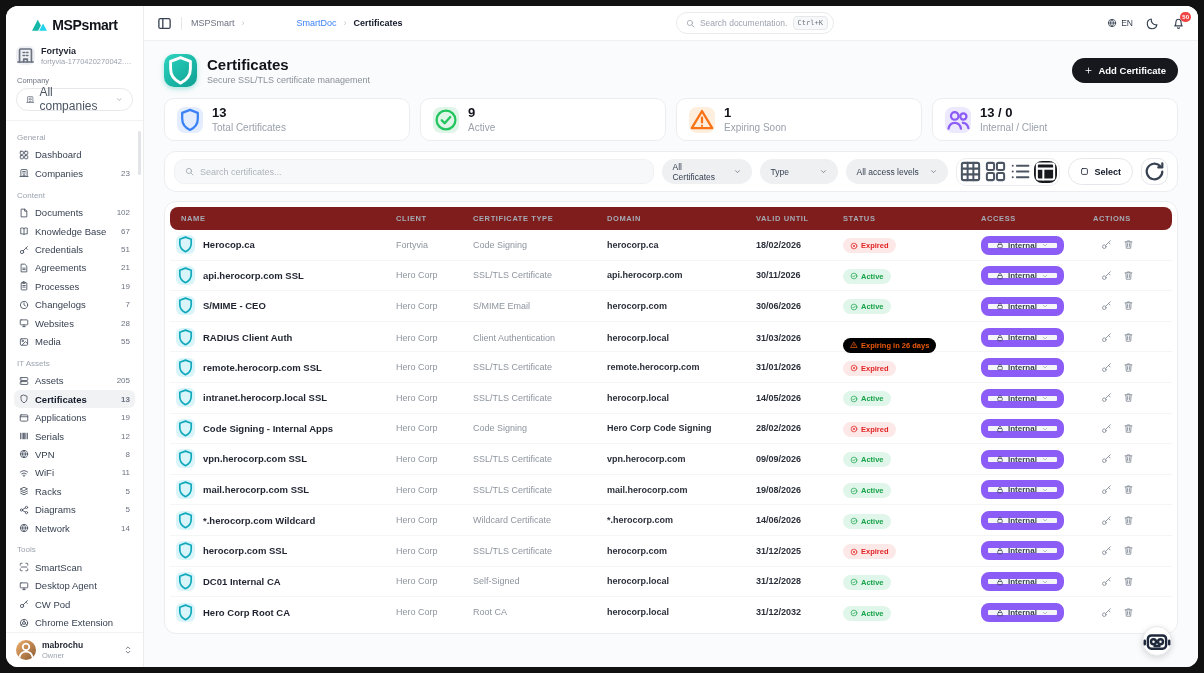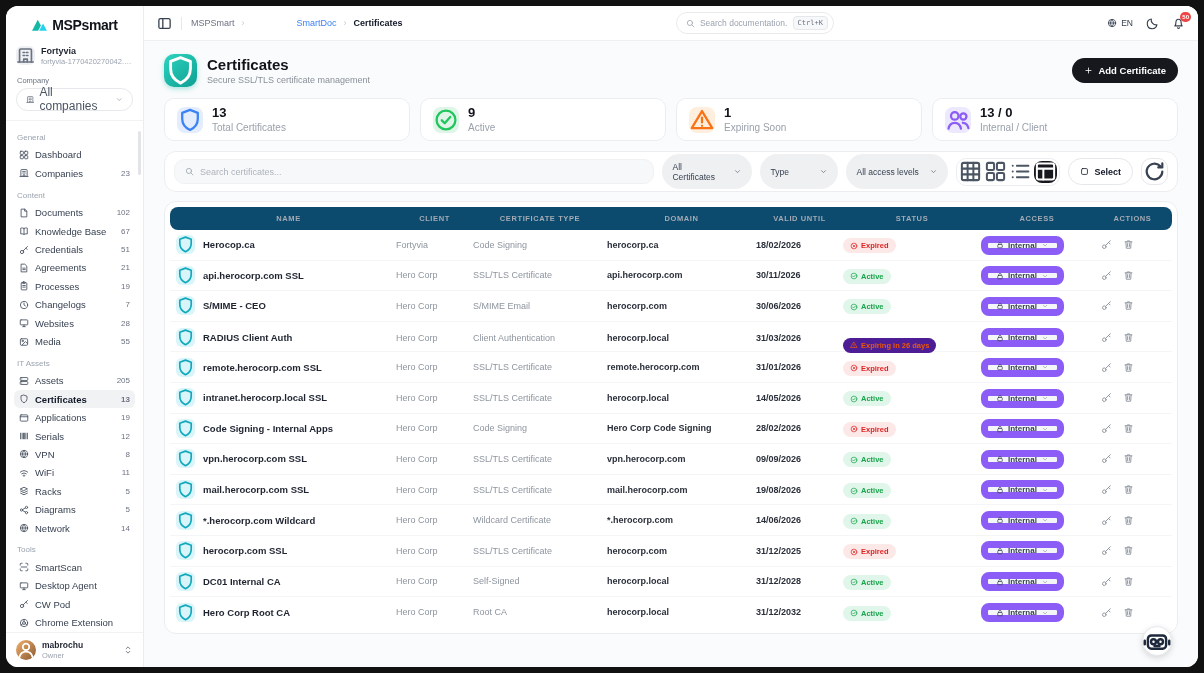--- a/index.html
+++ b/index.html
@@ -76,52 +76,52 @@
   .c-purple { background:#ece8fd; color:#8b5cf6; }
   .stat-value { font-size:13px; font-weight:800; color:#10131a; line-height:1.15; }
   .stat-label { font-size:10px; color:#9aa1ab; margin-top:1px; }
 
   .filterbar { margin-top:10px; background:#fff; border:1px solid #ebedf0; border-radius:12px; height:41px; display:flex; align-items:center; gap:8px; padding:0 9px; }
   .f-search { flex:1; height:25px; background:#f7f8f9; border:1px solid #f0f1f3; border-radius:10px; display:flex; align-items:center; gap:6px; padding:0 10px; cursor:text; min-width:0; }
   .f-search .ic { width:9px; height:9px; color:#9ca3af; flex:0 0 auto; display:flex; }
   .f-search input { border:0; outline:0; background:transparent; flex:1; min-width:0; font-size:9px; color:#374151; font-family:inherit; }
   .f-search input::placeholder { color:#adb3bc; }
   .f-pills { display:flex; align-items:center; gap:8px; }
-  .f-pill { background:#eef0f2; border-radius:999px; height:35px; padding:8px 10px; display:flex; align-items:center; justify-content:space-between; gap:8px; font-size:8.5px; color:#374151; cursor:pointer; }
+  .f-pill { background:#eef0f2; border-radius:999px; height:25px; padding:8px 10px; display:flex; align-items:center; justify-content:space-between; gap:8px; font-size:8.5px; color:#374151; cursor:pointer; }
   .f-pills div:nth-of-type(1) { width:90px; }
   .f-pills div:nth-of-type(2) { width:78px; }
   .f-pills div:nth-of-type(3) { width:102px; }
   .f-pill .chev { width:9px; height:9px; color:#6b7280; flex:0 0 auto; display:flex; }
   .view-group { border:1px solid #ebedf0; border-radius:10px; height:28px; display:flex; align-items:center; padding:2px; gap:2px; background:#fff; }
   .view-btn { width:23px; height:22px; border-radius:8px; display:flex; align-items:center; justify-content:center; color:#4b5563; cursor:pointer; }
   .view-btn svg { width:11px; height:11px; }
   .view-btn.active { background:#16181d; color:#fff; }
   .select-btn { border:1px solid #e5e7eb; background:#fff; border-radius:999px; height:27px; padding:0 11px; display:flex; align-items:center; gap:5px; font-size:9px; font-weight:600; color:#111827; cursor:pointer; font-family:inherit; }
   .select-btn .ic { width:9px; height:9px; display:flex; }
   .refresh-btn { width:27px; height:27px; border:1px solid #e5e7eb; background:#fff; border-radius:10px; display:flex; align-items:center; justify-content:center; color:#374151; cursor:pointer; }
   .refresh-btn svg { width:11px; height:11px; }
 
   .tablecard { margin-top:9px; background:#fff; border:1px solid #ebedf0; border-radius:12px; padding:5px; }
   .t-grid { display:grid; grid-template-columns:226px 77px 134px 149px 87px 138px 112px 1fr; align-items:center; }
-  .t-head { background:#0c4a6e; border-radius:8px; height:23px;text-align:center; }
+  .t-head { background:#7f1d1d; border-radius:8px; height:23px; }
   .t-h { font-size:7.5px; font-weight:700; letter-spacing:.6px; color:#a4abb5; }
   .t-head .t-h:nth-of-type(1) { padding-left:11px; }
   .t-row { height:30.6px; border-bottom:1px solid #f4f5f7; }
   .t-rows > div:last-of-type { border-bottom:0; }
   .c-name { display:flex; align-items:center; gap:8px; padding-left:6px; }
   .cert-ic { width:19px; height:19px; border-radius:6px; background:#d9f5fa; color:#10a8bb; display:flex; align-items:center; justify-content:center; flex:0 0 auto; }
   .cert-ic svg { width:10px; height:10px; }
   .cert-name { font-size:9.5px; font-weight:700; color:#1f2430; white-space:nowrap; overflow:hidden; text-overflow:ellipsis; }
   .c-muted { font-size:9px; color:#8e959f; white-space:nowrap; overflow:hidden; text-overflow:ellipsis; padding-right:6px; }
   .c-dark { font-size:9px; font-weight:600; color:#2a2f3a; white-space:nowrap; overflow:hidden; text-overflow:ellipsis; padding-right:6px; }
   .badge { display:inline-flex; align-items:center; gap:3px; height:15px; padding:0 7px; border-radius:999px; font-size:7.5px; font-weight:700; white-space:nowrap; }
   .badge .ic { width:8px; height:8px; display:flex; }
   .st-active { background:#e1f6ea; color:#17a34a; }
   .st-expired { background:#fde8e8; color:#e02424; }
-  .st-expiring { background:#4c1d95; color:#ea580c;margin-top:16px; }
+  .st-expiring { background:#000000; color:#ea580c;margin-top:16px; }
   .access-pill { display:inline-flex; align-items:center; gap:4px; height:19px; padding:0 8px; border:7px solid #8b5cf6; background:#f4f5f7; border-radius:8px; font-size:8px; font-weight:600; color:#374151; cursor:pointer; }
   .access-pill .ic { width:8px; height:8px; display:flex; }
   .access-pill .chev { width:8px; height:8px; color:#9ca3af; display:flex; }
   .c-actions { display:flex; align-items:center; gap:11px; padding-left:8px; color:#8e959f; }
   .c-actions .act { width:11px; height:11px; cursor:pointer; display:flex; }
 
   .assist-btn { position:absolute; right:26px; bottom:11px; width:30px; height:30px; border-radius:50%; background:#fff; border:1px solid #e5e7eb; box-shadow:0 2px 6px rgba(0,0,0,.15); display:flex; align-items:center; justify-content:center; color:#1e293b; cursor:pointer; }
   .assist-btn svg { width:17px; height:17px; }
   svg { display:block; }
 </style>

